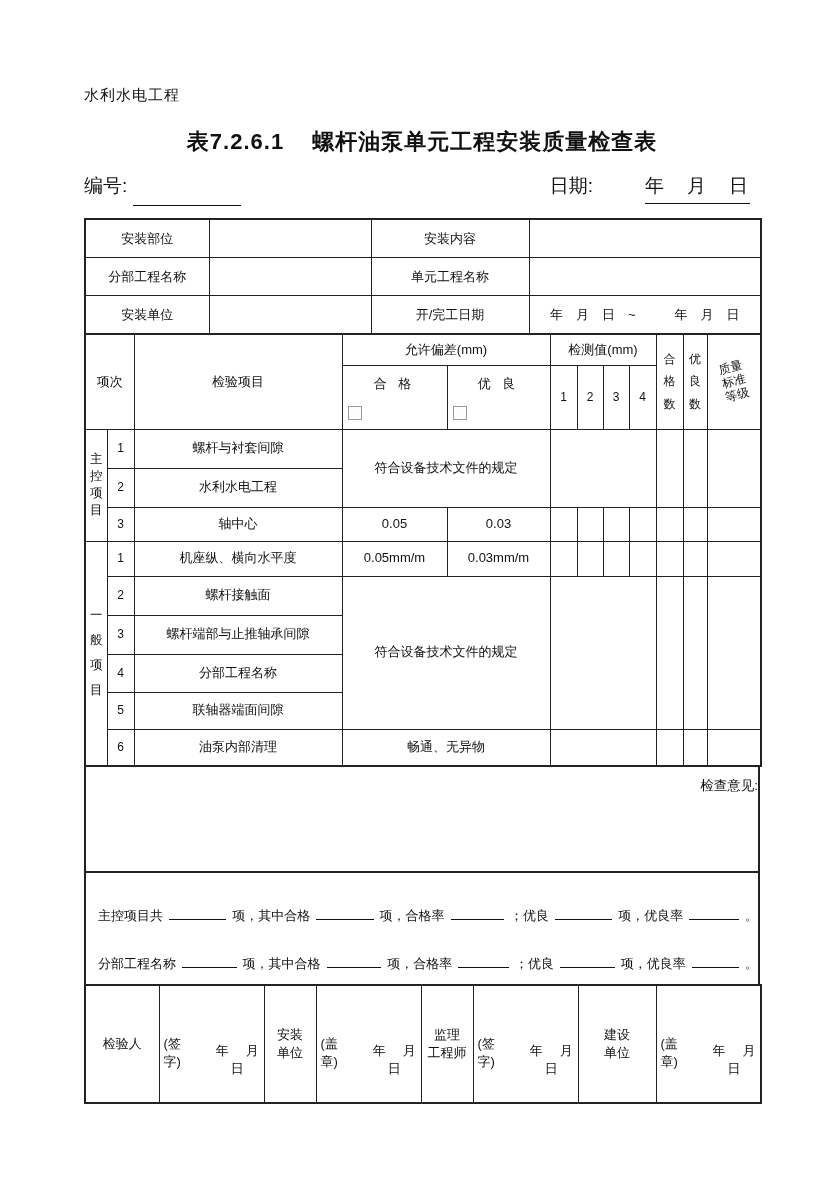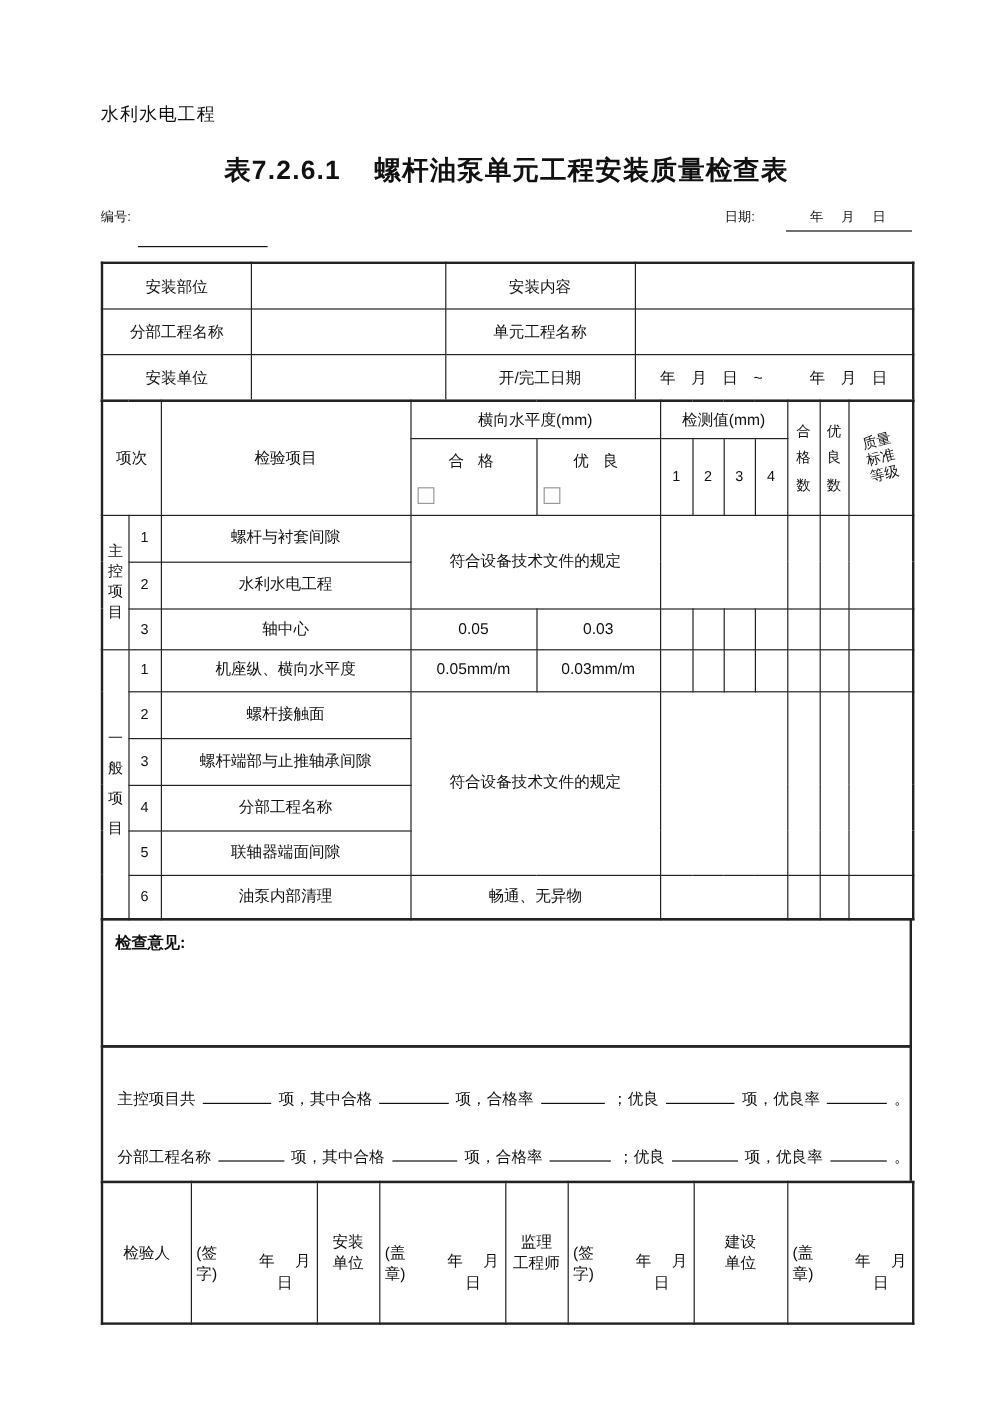--- a/index.html
+++ b/index.html
@@ -7,25 +7,25 @@
     width:838px;height:1186px;background:#ffffff;
     font-family:"Liberation Sans","DejaVu Sans",sans-serif;
     color:#111;position:relative;
   }
   .doc{position:absolute;left:84px;top:0;width:676px;}
 
   
   .doctype{margin-top:86px;text-align:left;font-size:15px;letter-spacing:1px;}
   .title{margin-top:22px;text-align:center;font-size:22px;font-weight:bold;letter-spacing:1px;white-space:nowrap;}
   .title .gap{display:inline-block;width:28px;}
-  .meta{margin-top:16px;height:34px;display:flex;justify-content:space-between;align-items:flex-start;font-size:11px;}
+  .meta{margin-top:16px;height:34px;display:flex;justify-content:space-between;align-items:flex-start;font-size:19px;}
   .meta .left{display:flex;align-items:flex-start;}
   .meta .blankline{display:inline-block;border-bottom:1.5px solid #111;height:18px;}
   .meta .num-line{width:108px;margin-left:6px;}
-  .meta .right{display:flex;align-items:flex-start;}
+  .meta .right{display:flex;align-items:flex-start;gap:16px;}
   .meta .date-wrap{margin-left:26px;text-align:center;}
   .meta .date-text{display:block;padding:0 10px 4px 10px;letter-spacing:2px;}
   .meta .date-line{display:block;border-bottom:1.5px solid #111;width:105px;margin:0 auto;}
 
   
   table{border-collapse:collapse;table-layout:fixed;width:676px;background:#fff;}
   td{border:1px solid #222;text-align:center;vertical-align:middle;font-size:13px;padding:0 2px;overflow:hidden;}
   table.bordered{border:2px solid #222;}
   .stack{margin-top:-2px;}
 
@@ -37,24 +37,24 @@
   .vlabel{white-space:pre-line;font-size:12.5px;line-height:1.35;}
   .vlabel.loose{line-height:2.0;}
   .vcount{white-space:pre-line;font-size:12px;line-height:1.9;}
   .grade-head{white-space:pre-line;font-size:12px;line-height:1.15;transform:rotate(-14deg);display:inline-block;}
   .dev-cell{position:relative;}
   .dev-label{display:block;padding-top:10px;letter-spacing:4px;}
   .checkbox{position:absolute;left:5px;bottom:9px;width:12px;height:12px;border:1px solid #9a9a9a;background:#fdfdfd;}
   .num-small{font-size:12px;}
 
   
-  .opinion{border:2px solid #222;height:104px;box-sizing:content-box;text-align:left;font-weight:bold;}
+  .opinion{border:2px solid #222;height:104px;box-sizing:content-box;text-align:right;}
   .opinion-label{font-size:13.5px;padding:10px 0 0 10px;}
   .summary{border:2px solid #222;height:111px;box-sizing:content-box;padding-top:0;}
-  .sumline{display:flex;align-items:baseline;font-size:13px;padding-left:12px;white-space:nowrap;}
+  .sumline{display:flex;align-items:baseline;font-size:13px;padding-left:12px;white-space:nowrap;justify-content:flex-end;}
   .sumline.first{margin-top:32px;}
   .sumline.second{margin-top:28px;}
   .sumline .blank{display:inline-block;border-bottom:1.2px solid #111;height:14px;margin:0 6px;}
   .b62{width:60px;} .b58{width:56px;} .b55{width:52px;}
 
   
   .sig-table td{height:116px;font-size:13px;}
   .sig-label{white-space:pre-line;line-height:1.35;}
   .sig-cell{display:flex;flex-direction:row;align-items:center;justify-content:flex-end;height:100%;gap:32px;}
   .sig-top{margin-top:18px;}
@@ -126,21 +126,21 @@
         <col style="width:27px">
       <col style="width:27px">
         <col style="width:24px">
         <col style="width:54px">
     </colgroup>
 
     <tbody>
         <tr style="height:31px">
       <td colspan="2" rowspan="2">项次</td>
       <td rowspan="2">检验项目</td>
-      <td colspan="2">横向水平度(mm)</td>
+      <td colspan="2">允许偏差(mm)</td>
       <td colspan="4">检测值(mm)</td>
       <td rowspan="2"><span class="vcount">合
 格
 数</span></td>
       <td rowspan="2"><span class="vcount">优
 良
 数</span></td>
       <td rowspan="2"><span class="grade-head">质量
 标准
 等级</span></td>

